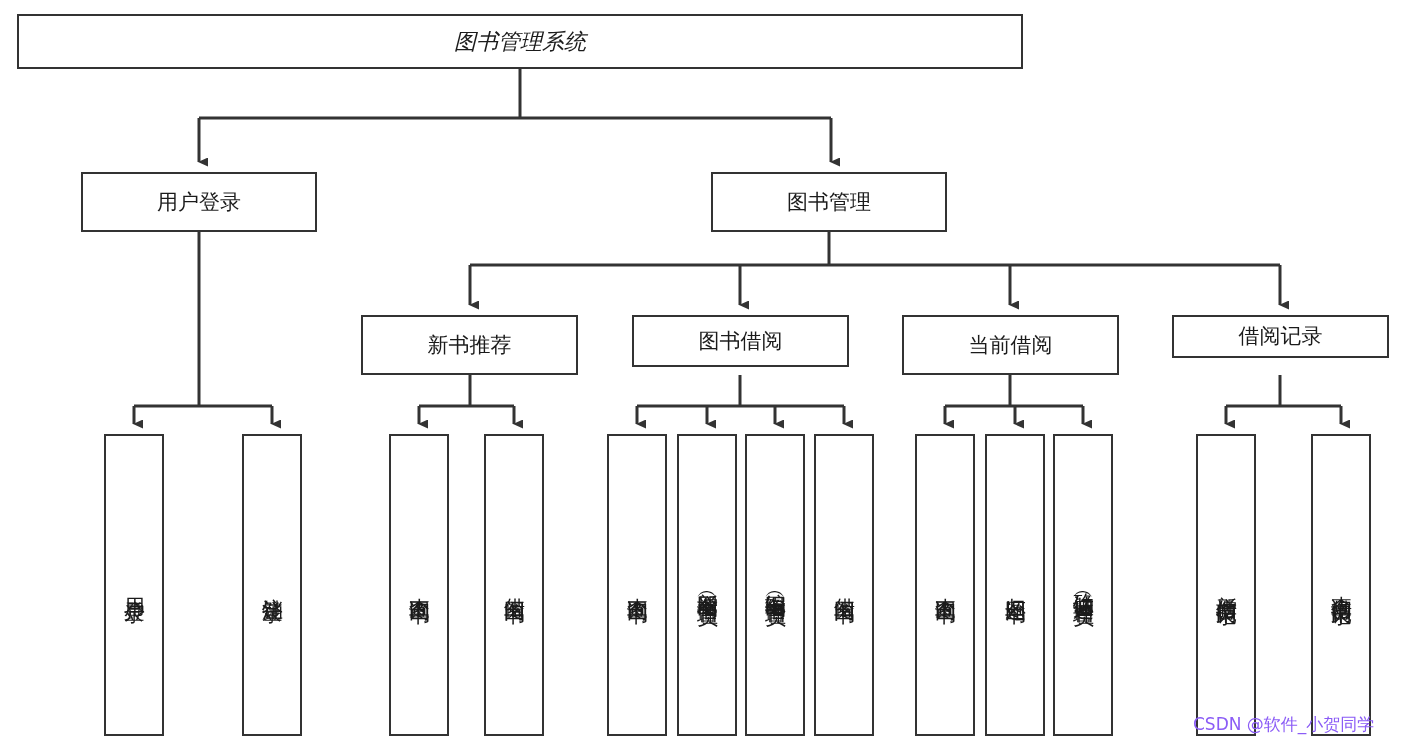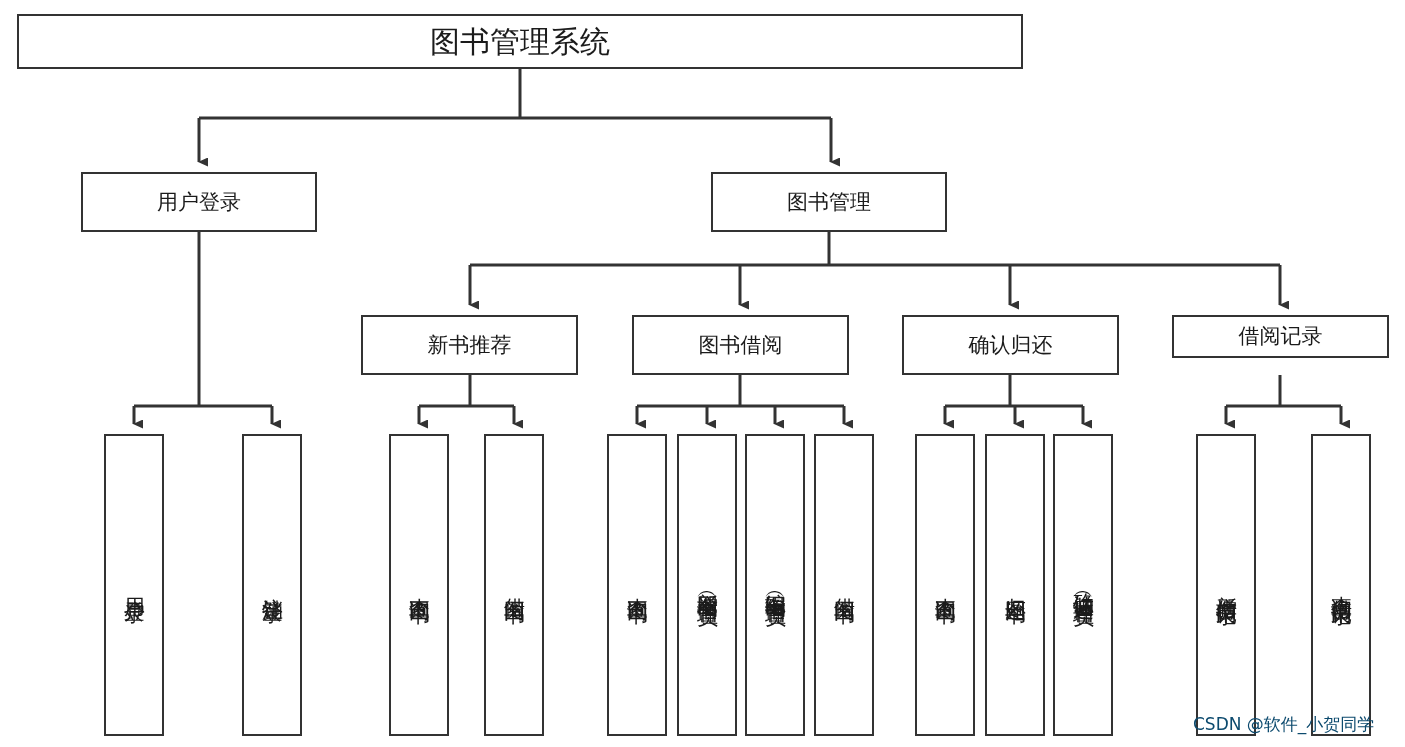--- a/index.html
+++ b/index.html
@@ -47,28 +47,29 @@
     font-size: 21px;
   }
   .node.vertical .node-label {
     writing-mode: vertical-rl;
     text-orientation: upright;
     font-size: 21px;
     letter-spacing: 2px;
     max-height: 285px;
   }
   .node.root .node-label {
-    font-size: 30px;
+    font-size: 22px;
+    font-style: italic;
   }
   .watermark {
     position: absolute;
     left: 1193px;
     top: 713px;
     font-size: 17px;
-    color: #0c4a6e;
+    color: #8b5cf6;
     white-space: nowrap;
     z-index: 5;
     font-family: "DejaVu Sans", "Liberation Sans", sans-serif;
   }
 </style>
 </head>
 <body>
 
 <div id="diagram-root">
 
@@ -141,25 +142,25 @@
   <div class="node horizontal" style="left:81px; top:172px; width:236px; height:60px;">
     <span class="node-label">用户登录</span>
   </div>
   <div class="node horizontal" style="left:361px; top:315px; width:217px; height:60px;">
     <span class="node-label">新书推荐</span>
   </div>
 
   <div class="node horizontal" style="left:711px; top:172px; width:236px; height:60px;">
     <span class="node-label">图书管理</span>
   </div>
-  <div class="node horizontal" style="left:632px; top:315px; width:217px; height:60px;">
+  <div class="node horizontal" style="left:632px; top:315px; width:217px; height:52px;">
     <span class="node-label">图书借阅</span>
   </div>
   <div class="node horizontal" style="left:902px; top:315px; width:217px; height:60px;">
-    <span class="node-label">确认归还</span>
+    <span class="node-label">当前借阅</span>
   </div>
   <div class="node horizontal" style="left:1172px; top:315px; width:217px; height:43px;">
     <span class="node-label">借阅记录</span>
   </div>
 
   <div class="node vertical" style="left:104px; top:434px; width:60px; height:302px;">
     <span class="node-label">用户登录</span>
   </div>
   <div class="node vertical" style="left:242px; top:434px; width:60px; height:302px;">
     <span class="node-label">注销登录</span>

